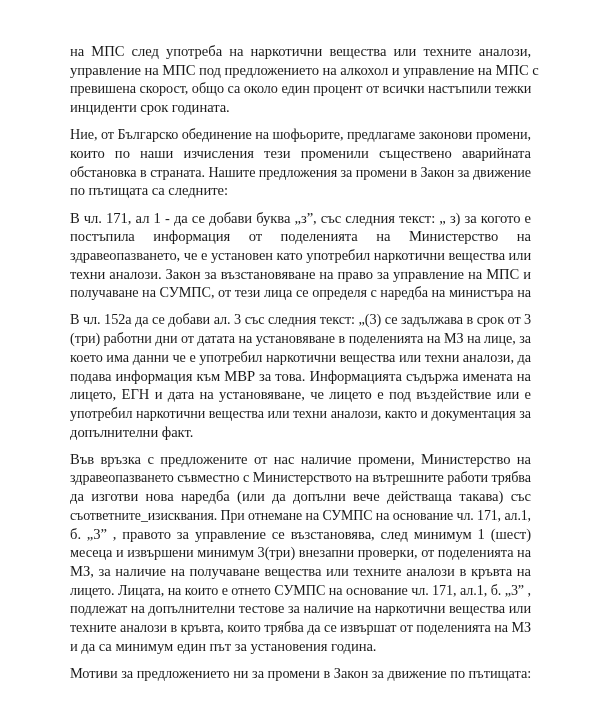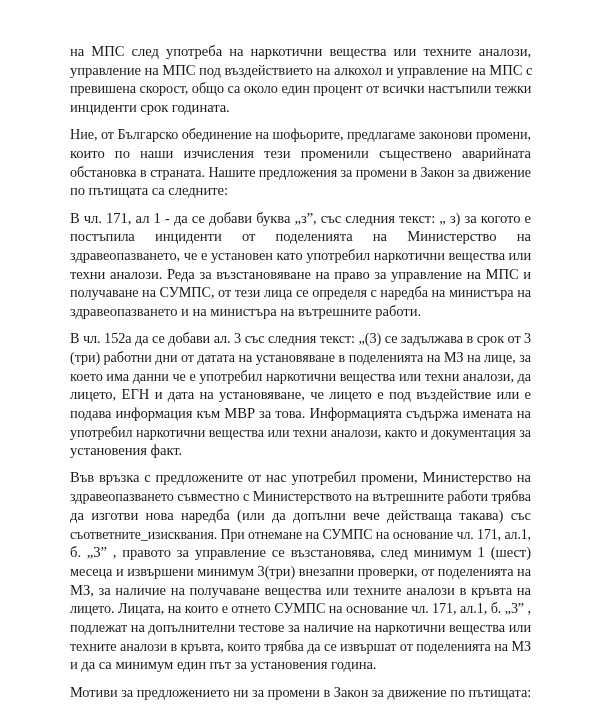--- a/index.html
+++ b/index.html
@@ -51,53 +51,52 @@
     }
   </style>
 </head>
 <body>
 
 <div class="page">
   <div class="content">
 
     <p class="para">
       <span class="line">на МПС след употреба на наркотични вещества или техните аналози,</span>
-      <span class="line">управление на МПС под въздействието на алкохол и управление на МПС с</span>
+      <span class="line">управление на МПС под предложението на алкохол и управление на МПС с</span>
       <span class="line" style="letter-spacing: -0.0548523px; display: block; transform-origin: left top; transform: scaleX(0.97463); width: 473px;">превишена скорост, общо са около един процент от всички настъпили тежки</span>
       <span class="line last">инциденти срок годината.</span>
     </p>
 
     <p class="para">
       <span class="line" style="letter-spacing: -0.0589474px; display: block; transform-origin: left top; transform: scaleX(0.972574); width: 474px;">Ние, от Българско обединение на шофьорите, предлагаме законови промени,</span>
       <span class="line">които по наши изчисления тези променили съществено аварийната</span>
       <span class="line" style="letter-spacing: -0.0711297px; display: block; transform-origin: left top; transform: scaleX(0.966457); width: 477px;">обстановка в страната.  Нашите предложения за промени в Закон за движение</span>
       <span class="line last">по пътищата са следните:</span>
     </p>
 
     <p class="para">
       <span class="line">В чл. 171, ал 1 - да се добави буква „з”, със следния текст:   „ з) за когото е</span>
-      <span class="line">постъпила инциденти от поделенията на Министерство на</span>
+      <span class="line">постъпила информация от поделенията на Министерство на</span>
       <span class="line" style="letter-spacing: -0.0172043px; display: block; transform-origin: left top; transform: scaleX(0.987152); width: 467px;">здравеопазването, че е установен като употребил наркотични вещества или</span>
-      <span class="line">техни аналози. Реда за възстановяване на право за управление на МПС и</span>
+      <span class="line">техни аналози. Закон за възстановяване на право за управление на МПС и</span>
       <span class="line" style="letter-spacing: -0.0466102px; display: block; transform-origin: left top; transform: scaleX(0.97463); width: 473px;">получаване на СУМПС, от тези лица се определя с наредба на министъра на</span>
-      <span class="line last">здравеопазването и на министъра на вътрешните работи.</span>
     </p>
 
     <p class="para">
       <span class="line" style="letter-spacing: -0.05074px; display: block; transform-origin: left top; transform: scaleX(0.97463); width: 473px;">В чл. 152а да се добави ал. 3 със следния текст: „(3) се задължава в срок от 3</span>
       <span class="line" style="letter-spacing: -0.067086px; display: block; transform-origin: left top; transform: scaleX(0.968487); width: 476px;">(три) работни дни от датата на установяване в поделенията на МЗ на лице, за</span>
       <span class="line" style="letter-spacing: -0.0424628px; display: block; transform-origin: left top; transform: scaleX(0.976695); width: 472px;">което има данни че е употребил наркотични вещества или техни аналози, да</span>
+      <span class="line">подава информация към МВР за това. Информацията съдържа имената на</span>
       <span class="line">лицето, ЕГН и дата на установяване, че лицето е под въздействие или е</span>
-      <span class="line">подава информация към МВР за това. Информацията съдържа имената на</span>
       <span class="line" style="letter-spacing: -0.0630252px; display: block; transform-origin: left top; transform: scaleX(0.968487); width: 476px;">употребил наркотични вещества или техни аналози, както и документация за</span>
-      <span class="line last">установения факт.</span>
+      <span class="line last">допълнителни факт.</span>
     </p>
 
     <p class="para">
-      <span class="line">Във връзка с предложените от нас употребил промени, Министерство на</span>
+      <span class="line">Във връзка с предложените от нас наличие промени, Министерство на</span>
       <span class="line" style="letter-spacing: -0.067086px; display: block; transform-origin: left top; transform: scaleX(0.968487); width: 476px;">здравеопазването съвместно с Министерството на вътрешните работи трябва</span>
       <span class="line">да изготви нова наредба (или да допълни вече действаща такава)  със</span>
       <span class="line" style="letter-spacing: -0.110656px; display: block; transform-origin: left top; transform: scaleX(0.952479); width: 484px;">съответните_изисквания. При отнемане на СУМПС на основание чл. 171, ал.1,</span>
       <span class="line">б. „3”  , правото за управление се възстановява, след минимум 1 (шест)</span>
       <span class="line" style="letter-spacing: -0.0382979px; display: block; transform-origin: left top; transform: scaleX(0.978769); width: 471px;">месеца и извършени минимум 3(три) внезапни проверки, от поделенията на</span>
       <span class="line">МЗ, за наличие на получаване вещества или техните аналози в кръвта на</span>
       <span class="line" style="letter-spacing: -0.0711297px; display: block; transform-origin: left top; transform: scaleX(0.966457); width: 477px;">лицето. Лицата, на които е отнето СУМПС на основание чл. 171, ал.1, б. „3”  ,</span>
       <span class="line" style="letter-spacing: -0.0256959px; display: block; transform-origin: left top; transform: scaleX(0.982942); width: 469px;">подлежат на допълнителни тестове за наличие на наркотични вещества или</span>
       <span class="line" style="letter-spacing: -0.067086px; display: block; transform-origin: left top; transform: scaleX(0.968487); width: 476px;">техните аналози в кръвта, които трябва да се извършат от поделенията на МЗ</span>
       <span class="line last">и да са минимум един път за установения година.</span>

